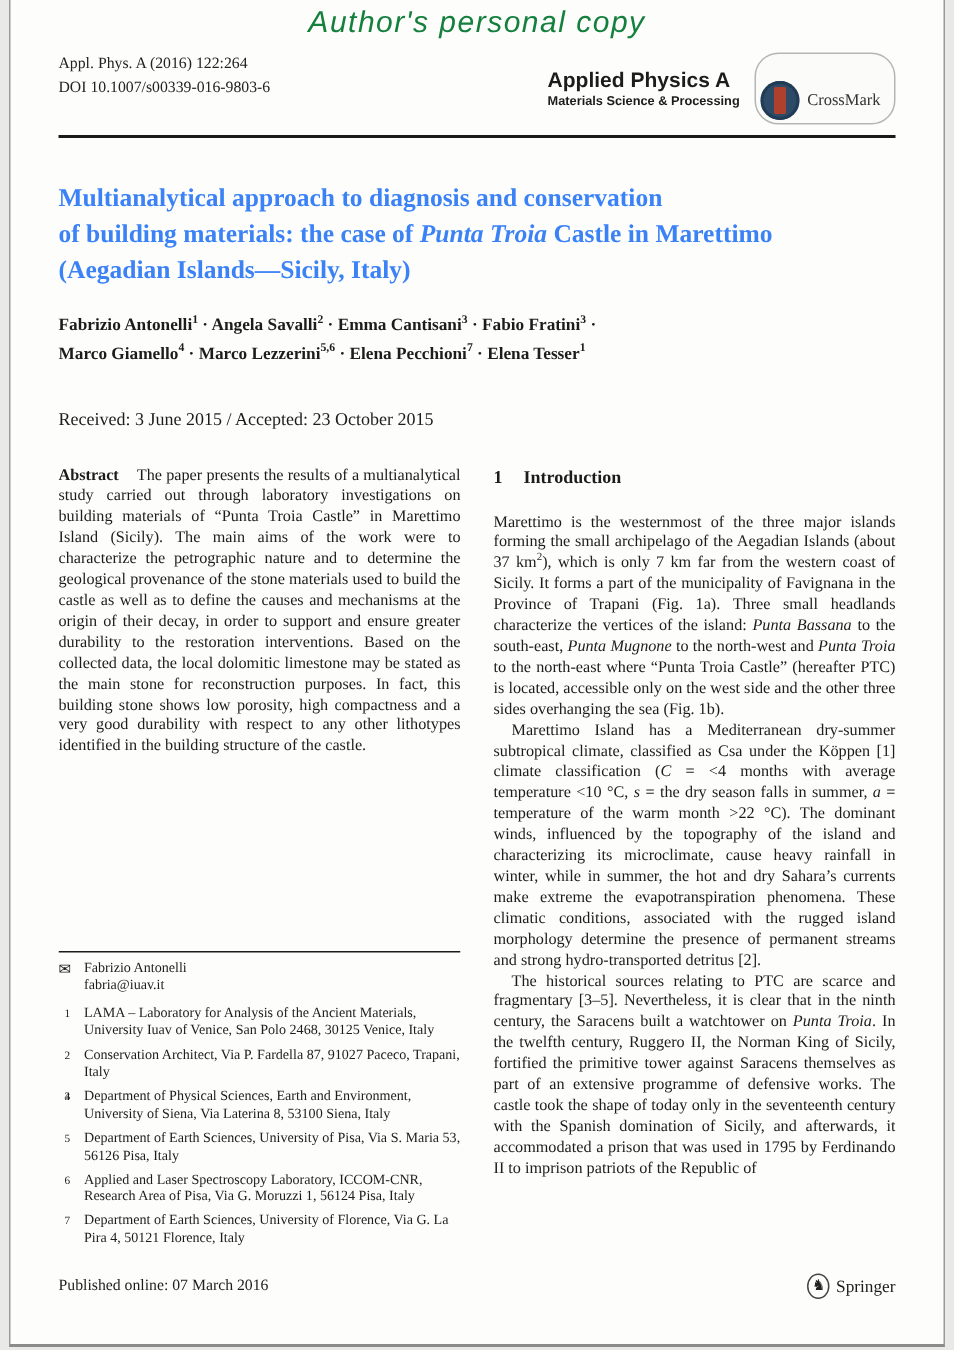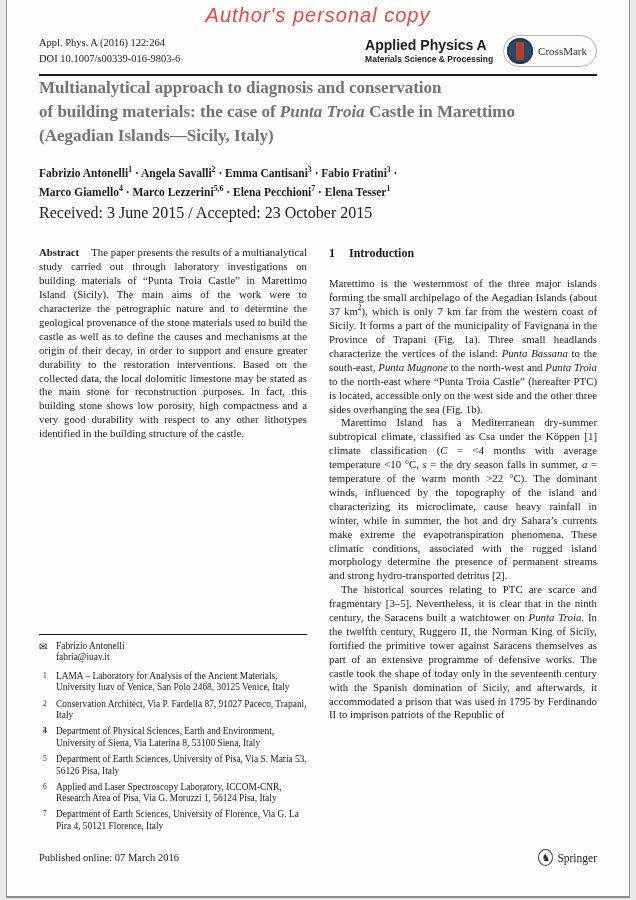--- a/index.html
+++ b/index.html
@@ -9,55 +9,55 @@
   .page {
     position: absolute; left: 6px; top: 0; width: 624px; height: 898px;
     background: #fdfdfc; border-left: 1px solid #9a9a98; border-right: 1px solid #9a9a98;
     border-bottom: 2px solid #8b8b89;
     padding: 4px 32px 30px 32px;
     display: flex; flex-direction: column; overflow: hidden;
   }
 
   .watermark {
     text-align: center; font-family: "Liberation Sans", sans-serif;
-    font-style: italic; font-size: 20px; color: #ef4444; letter-spacing: 1px;
+    font-style: italic; font-size: 20px; color: #15803d; letter-spacing: 1px;
     margin-bottom: 8px;
   }
 
   .header { display: flex; justify-content: space-between; align-items: flex-start; }
   .header-left { font-size: 10.5px; line-height: 1.5; color: #222; }
   .header-right { display: flex; align-items: center; gap: 10px; }
   .journal-block { text-align: left; font-family: "Liberation Sans", sans-serif; }
   .journal-name { font-size: 14px; font-weight: bold; line-height: 1.1; }
   .journal-subtitle { font-size: 8.5px; font-weight: bold; }
 
   .crossmark {
     display: flex; align-items: center; gap: 5px;
-    border: 1px solid #b5b5b3; border-radius: 16px; padding: 2px 9px 2px 3px;
+    border: 1px solid #b5b5b3; border-radius: 16px; padding: 18px 9px 2px 3px;
     background: #fbfbfa; cursor: pointer;
   }
   .crossmark-circle {
     width: 26px; height: 26px; border-radius: 50%;
     background: #2d4a66; position: relative; flex: 0 0 auto;
     box-shadow: inset 0 0 0 2px #223c55;
   }
   .crossmark-circle::after {
     content: ""; position: absolute; left: 9px; top: 4px; width: 8px; height: 18px;
     background: #b0402e; border-radius: 1px;
   }
   .crossmark-label { font-size: 11px; color: #333; font-family: "Liberation Serif", serif; }
 
   .header-rule { border-bottom: 2px solid #1a1a1a; margin-top: 7px; }
 
   .title {
-    font-size: 17px; font-weight: bold; line-height: 1.4; color: #737373;
+    margin-top: 28px; font-size: 17px; font-weight: bold; line-height: 1.4; color: #3b82f6;
   }
   .authors { margin-top: 17px; font-size: 11.5px; font-weight: bold; line-height: 1.6; }
 
-  .received { font-size: 16px; line-height: 1.45; }
+  .received { margin-top: 26px; font-size: 12px; line-height: 1.45; }
 
   .columns { margin-top: 22px; flex: 1; display: flex; gap: 22px; overflow: hidden; }
   .col { width: 50%; display: flex; flex-direction: column; overflow: hidden; }
 
   .body-text { font-size: 10.8px; line-height: 13.9px; text-align: justify; }
   .abstract-label { font-weight: bold; margin-right: 12px; }
 
   .section-heading { font-size: 12px; font-weight: bold; margin-bottom: 16px; }
   .section-heading .sec-num { margin-right: 14px; }
   .para { font-size: 10.8px; line-height: 13.9px; text-align: justify; }

